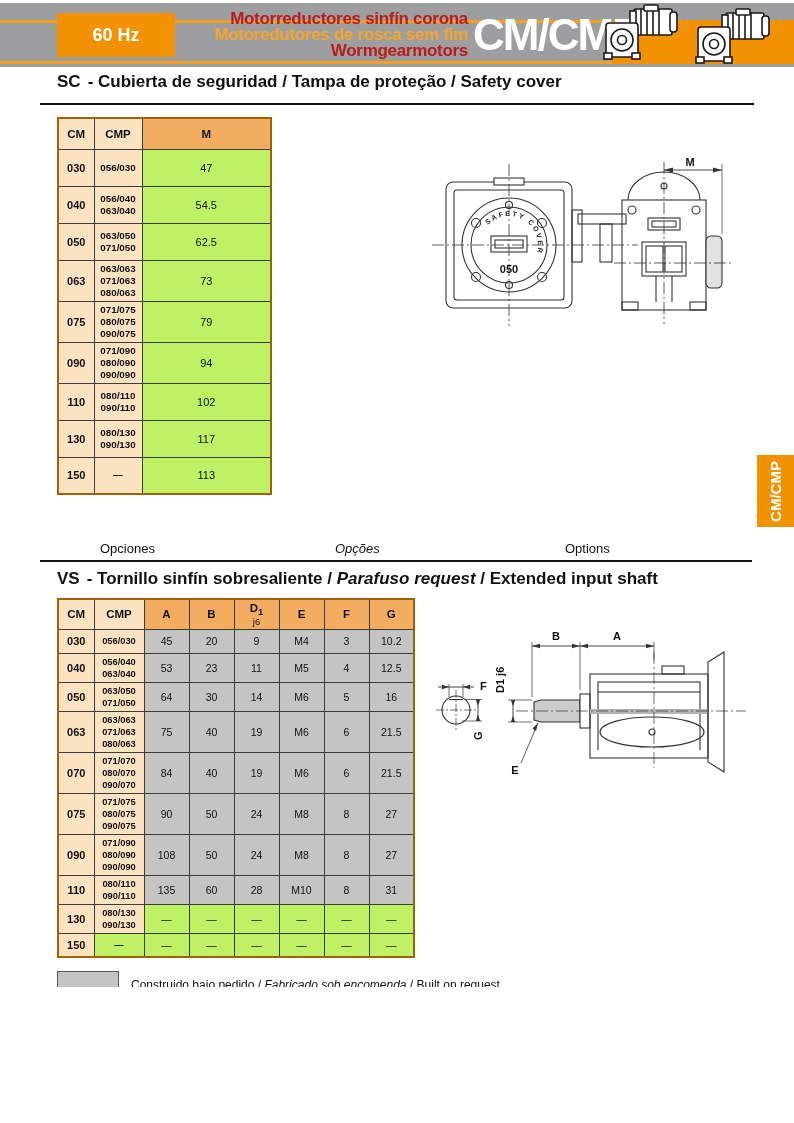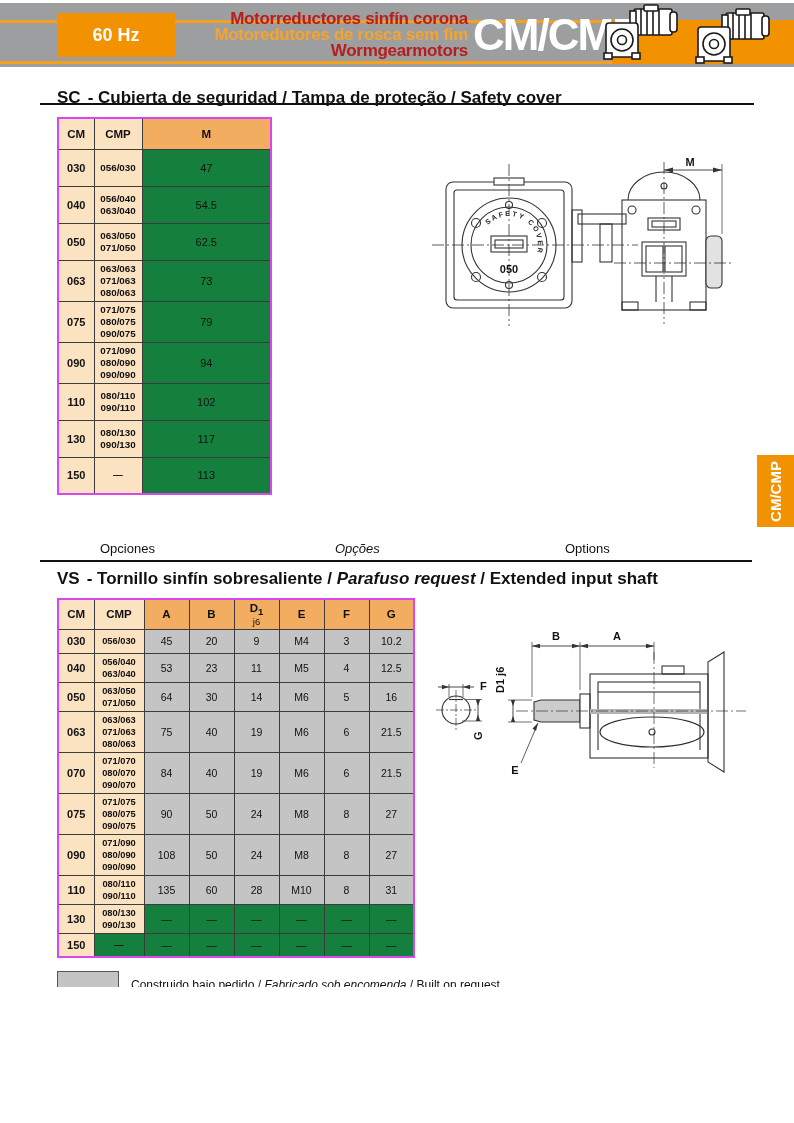--- a/index.html
+++ b/index.html
@@ -22,21 +22,21 @@
              letter-spacing:-2px; line-height:46px; }
   .motors { position:absolute; left:602px; top:2px; z-index:3; }
 
   
   .sec-head { position:absolute; display:flex; align-items:baseline; white-space:nowrap; }
   .sec-head .code { font-size:17px; font-weight:bold; margin-right:7px; }
   .sec-head .sub  { font-size:17px; font-weight:bold; }
   .rule { position:absolute; height:2px; background:#111; }
 
   
-  table.dim { border-collapse:collapse; table-layout:fixed; border:2px solid #d946ef; position:absolute; background:#15803d; }
+  table.dim { border-collapse:collapse; table-layout:fixed; border:2px solid #a16207; position:absolute; background:#bef264; }
   table.dim th, table.dim td { border:1px solid #3c3c3c; text-align:center; vertical-align:middle; padding:2px 1px; }
   .peach { background:#FBE2C1; }
   .ohdr  { background:#F3AD60; }
   .gcell { background:#C4C4C4; }
   table.dim th { font-size:11.5px; font-weight:bold; }
   td.cm  { font-size:11px; font-weight:bold; }
   td.cmp { font-size:9.8px; font-weight:bold; white-space:pre-line; line-height:12px; }
   td.val { font-size:11px; }
   #sc-table { left:57px; top:117px; width:213px; }
   #sc-table th { height:31px; }
@@ -105,21 +105,21 @@
         <circle cx="18" cy="35" r="11"></circle>
           <circle cx="18" cy="35" r="4.5"></circle>
         <rect x="0" y="48" width="8" height="6"></rect>
           <rect x="28" y="48" width="8" height="6"></rect>
       </g>
     </defs>
     <use href="#motorGlyph" x="2" y="3"></use>
     <use href="#motorGlyph" x="94" y="7"></use>
   </svg>
 
-  <div class="sec-head" style="left:57px; top:88px;">
+  <div class="sec-head" style="left:57px; top:72px;">
     <span class="code">SC</span>
     <span class="sub">- Cubierta de seguridad / Tampa de proteção / Safety cover</span>
   </div>
   <div class="rule" style="left:40px; top:103px; width:714px;"></div>
 
   <table class="dim" id="sc-table">
     <colgroup>
         <col style="width:36px">
         <col style="width:48px">
         <col style="width:129px">

